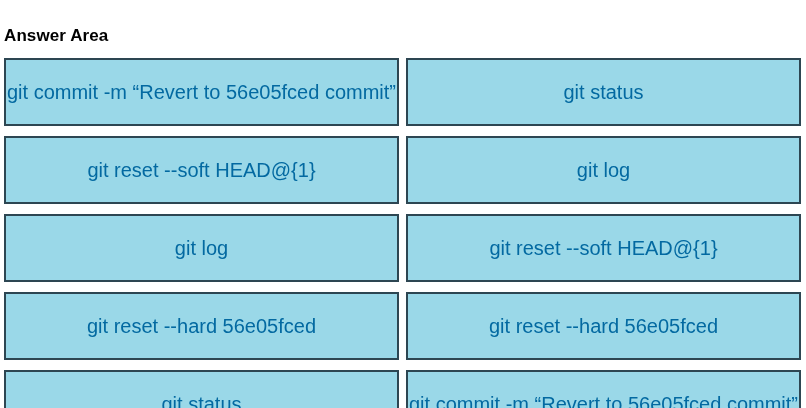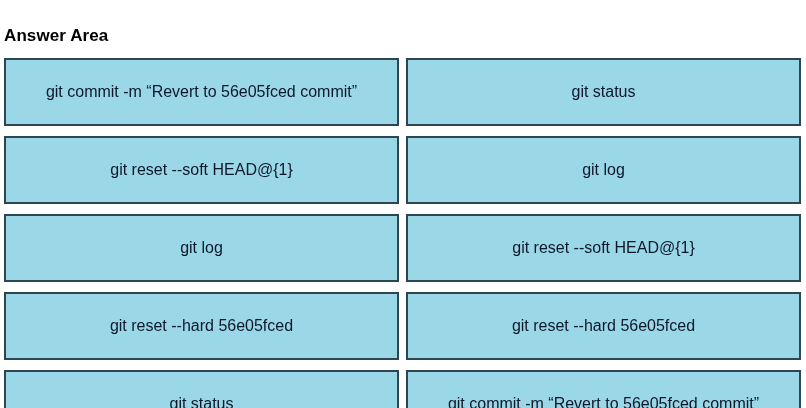--- a/index.html
+++ b/index.html
@@ -56,23 +56,23 @@
     height: 68px;
     background: #9ad8e8;
     border: 2px solid #2d4652;
     display: flex;
     align-items: center;
     justify-content: center;
     padding: 0 6px;
   }
 
   .option-label {
-    font-size: 16px;
+    font-size: 20px;
     line-height: 18px;
-    color: #0f172a;
+    color: #0369a1;
     white-space: nowrap;
     text-align: center;
   }
 </style>
 </head>
 <body>
 
 <div class="page">
 
   <div class="page-title">Answer Area</div>

